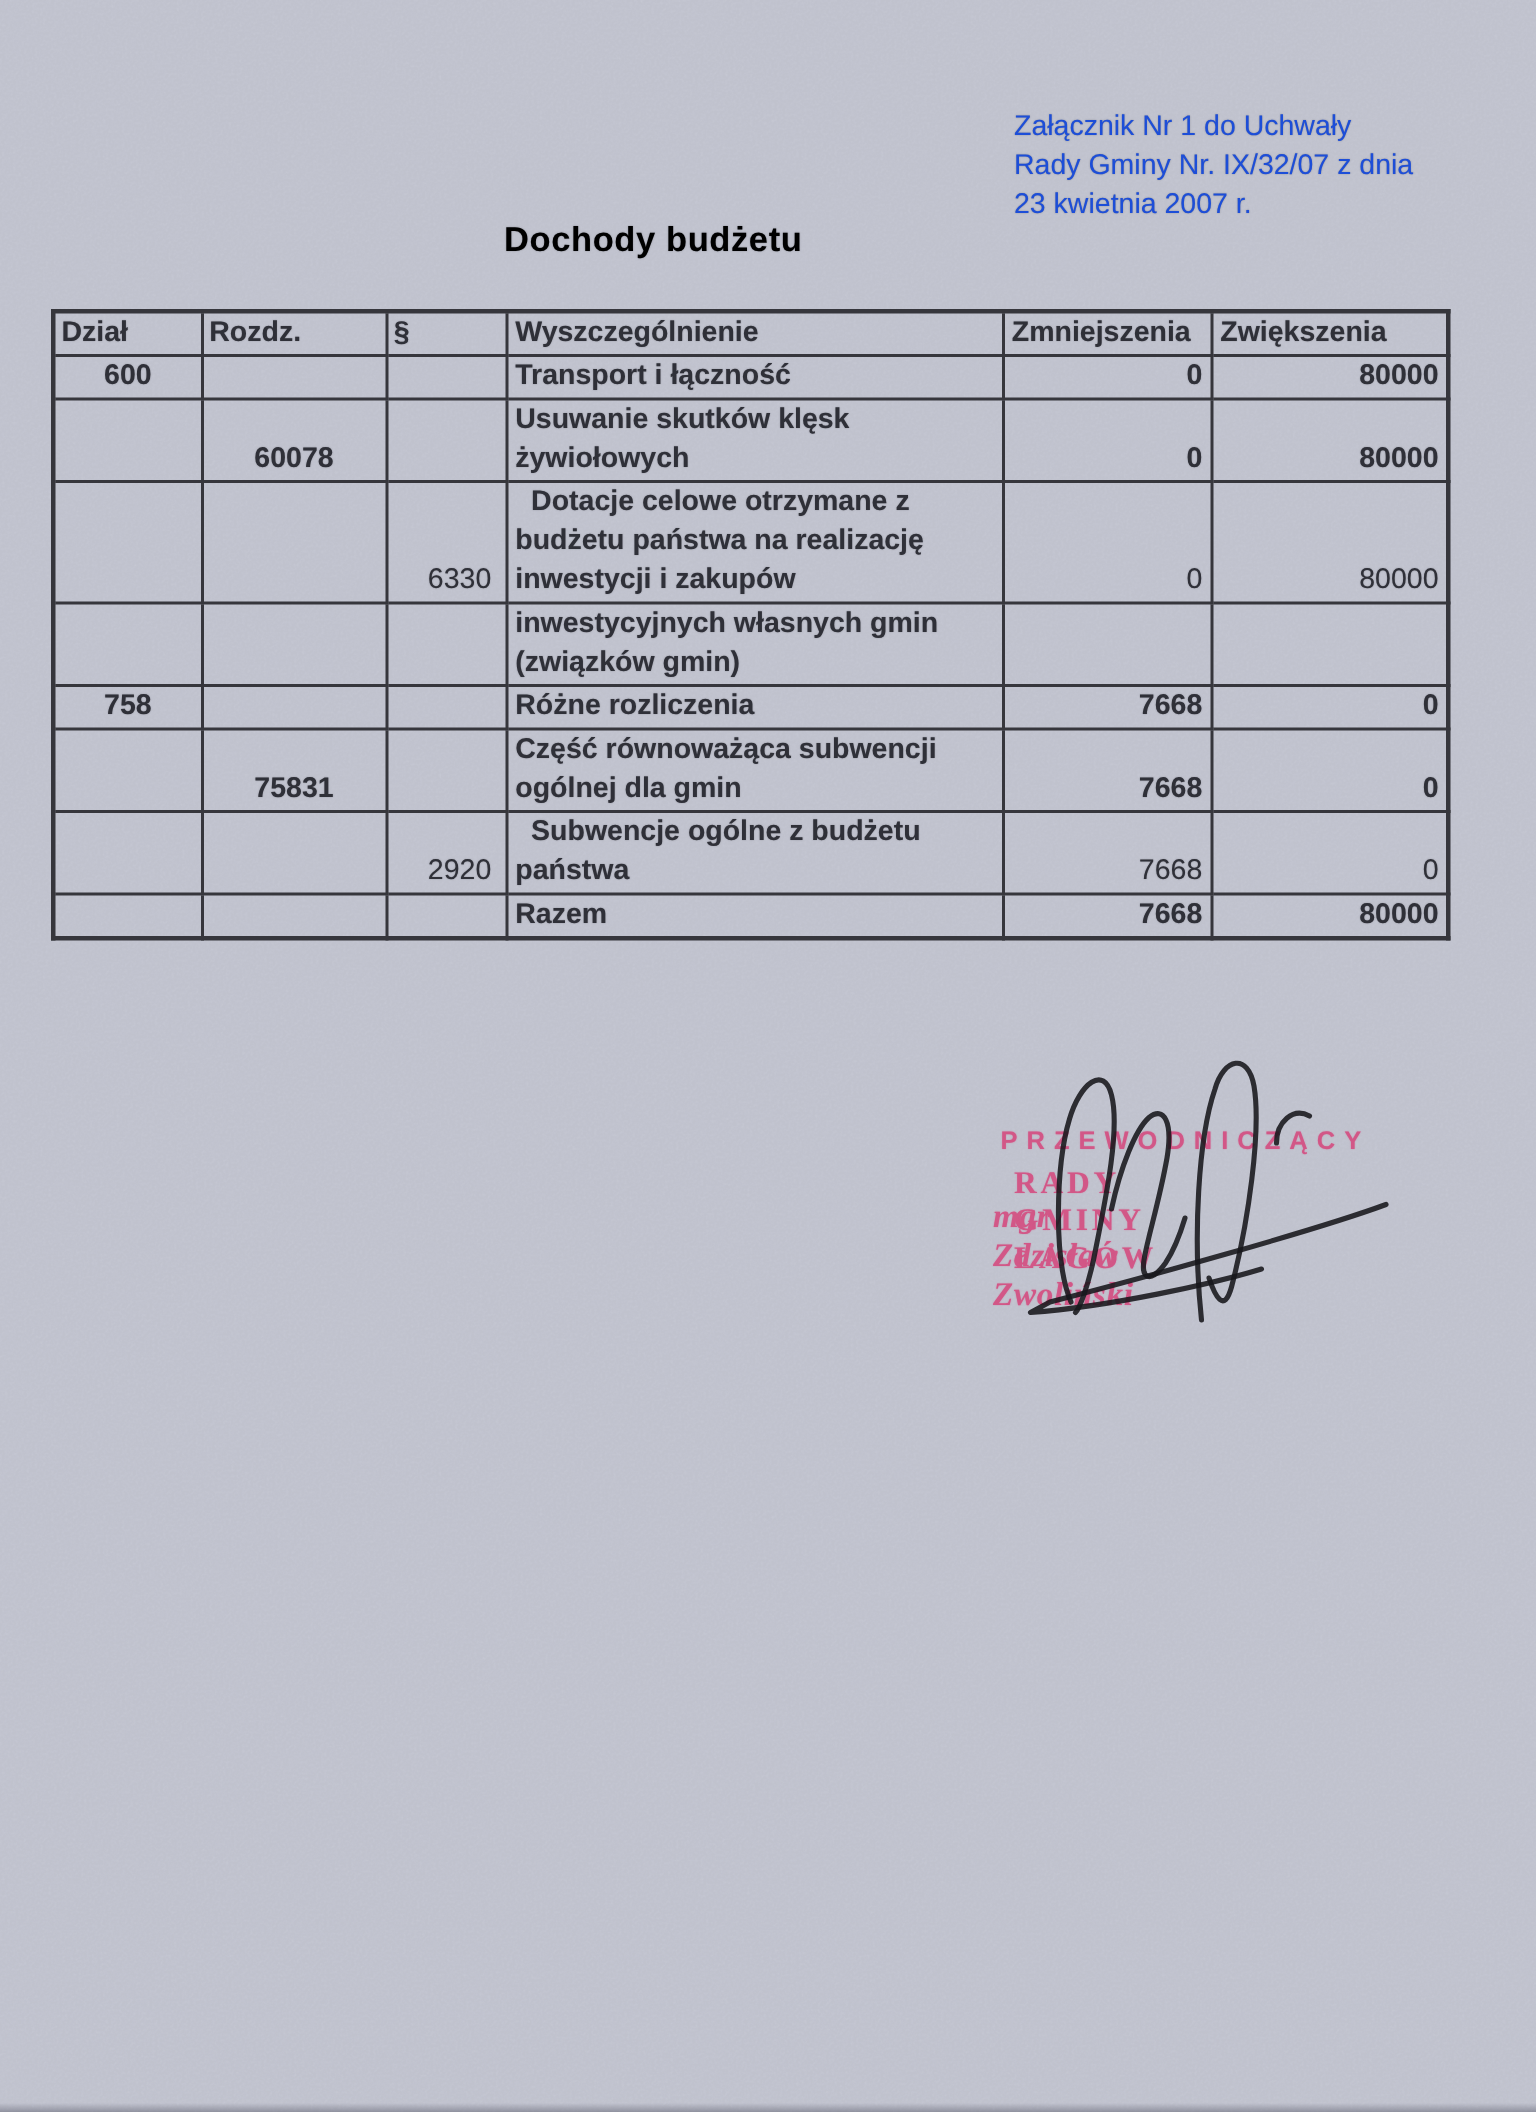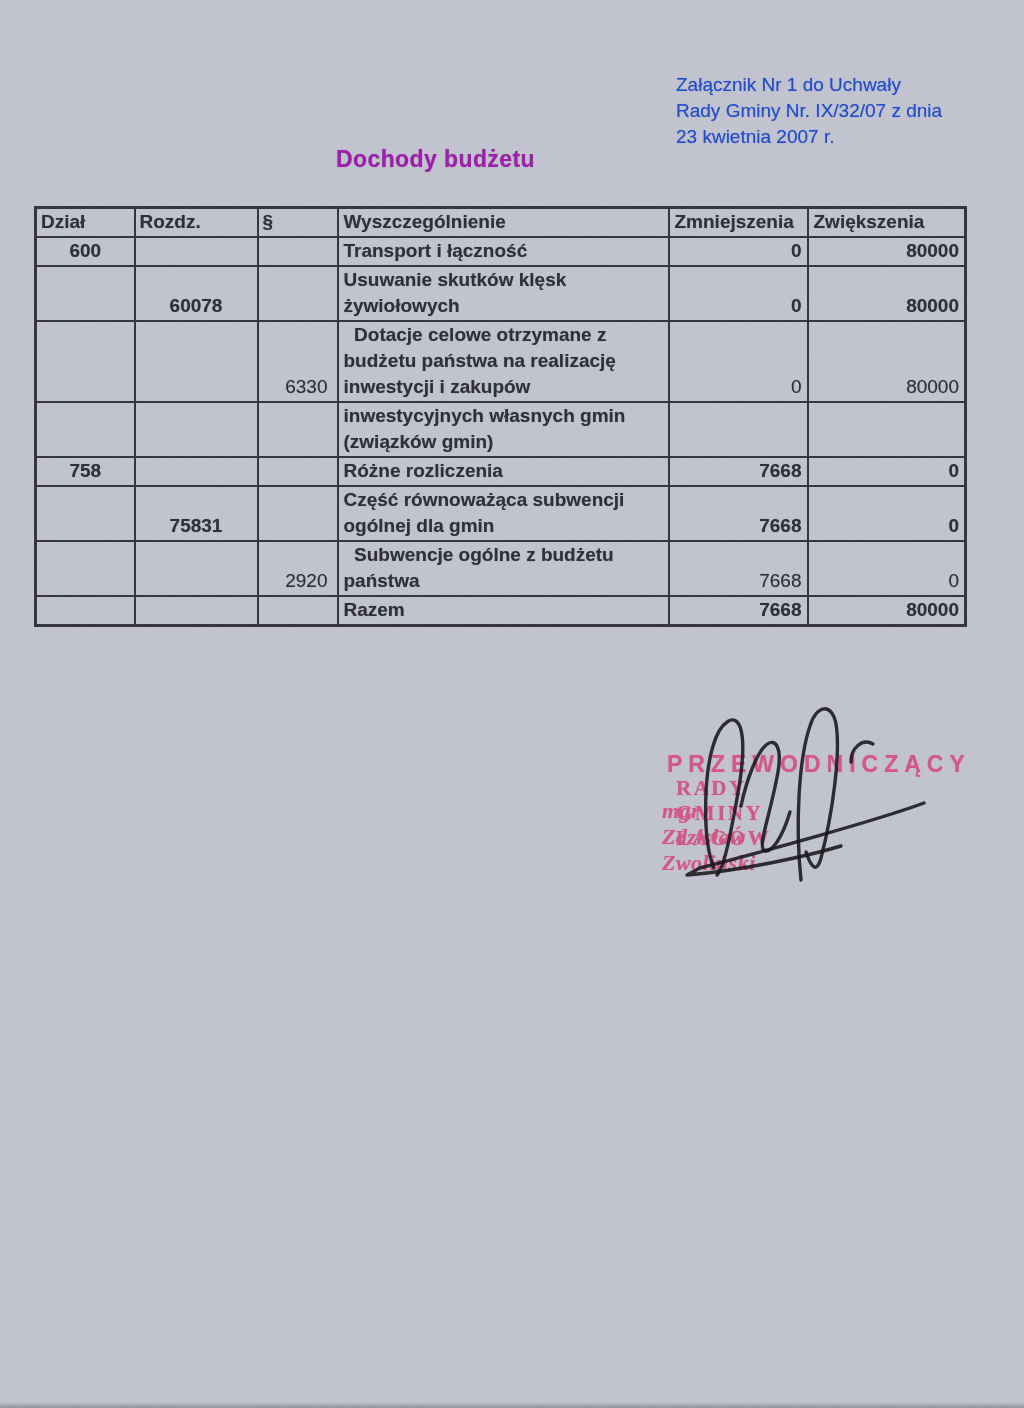--- a/index.html
+++ b/index.html
@@ -23,21 +23,21 @@
     font-size:19px;line-height:26px;
     color:#1d4ed8;
     text-shadow:0 0 1px rgba(55,56,66,.45);
     margin-left:10px;
   }
 
   
   .title{
     position:absolute;left:336px;top:146px;
     font-size:23px;font-weight:700;letter-spacing:.4px;
-    color:#a21caf;
+    color:#000000;
     text-shadow:0 0 1px rgba(46,47,54,.5);
   }
 
   
   table.budget{
     position:absolute;left:34px;top:206px;
     width:930px;table-layout:fixed;
     border-collapse:collapse;
     border:3px solid var(--border);
     font-size:19px;line-height:26px;
@@ -65,21 +65,21 @@
   .budget tbody tr:nth-child(5){height:26px;}
   .budget tbody tr:nth-child(6){height:52px;}
   .budget tbody tr:nth-child(7){height:52px;}
   .budget tbody tr:nth-child(8){height:26px;}
 
   
   .stamp{position:absolute;left:0;top:0;color:var(--stamp);opacity:.88;}
   .stamp-l1{
     position:absolute;left:667px;top:751px;
     font-family:"Liberation Sans", sans-serif;
-    font-size:23px;font-weight:700;letter-spacing:6px;
+    font-size:17px;font-weight:700;letter-spacing:6px;
     text-shadow:0 0 1px rgba(213,73,126,.55);
   }
   .stamp-l2{
     position:absolute;left:676px;top:776px;
     font-family:"Liberation Serif", serif;
     font-size:21px;font-weight:700;letter-spacing:2.5px;
     text-shadow:0 0 1px rgba(213,73,126,.55);
   }
   .stamp-l3{
     position:absolute;left:662px;top:798px;

